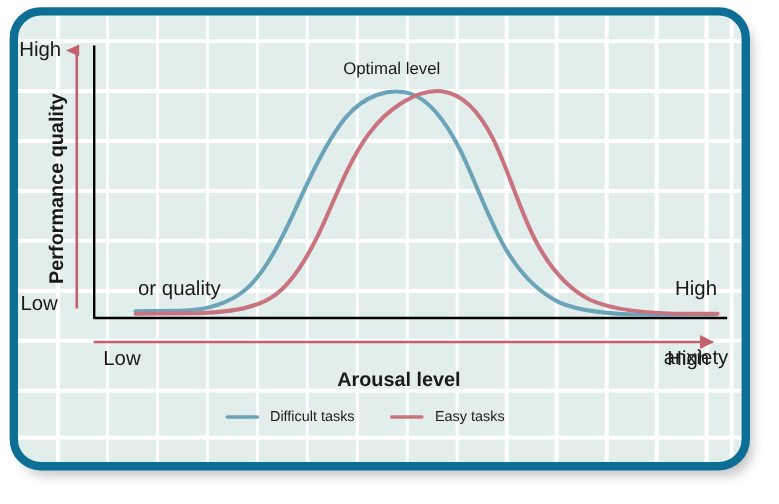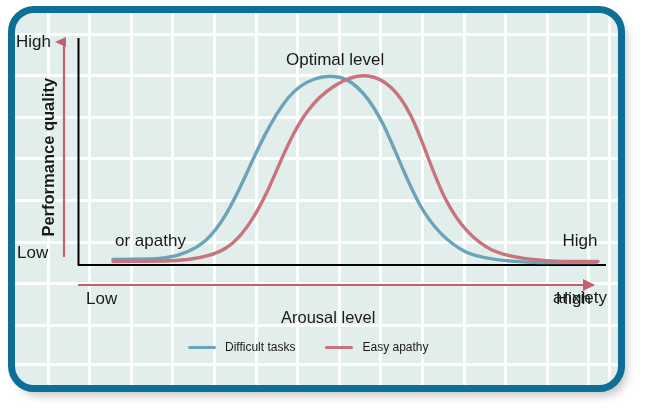--- a/index.html
+++ b/index.html
@@ -63,22 +63,22 @@
     top: 148px;
     width: 190px;
     text-align: center;
     font-size: 16.5px;
     font-weight: bold;
     transform: rotate(-90deg);
     transform-origin: 50% 50%;
   }
   .t-low-x    { left: 86px;  top: 289px; font-size: 17px; }
   .t-high-x   { left: 556px; top: 289px; font-size: 17px; }
-  .t-xlabel   { left: 281px; top: 308px; font-size: 16.5px; font-weight: normal; }
-  .t-optimal  { left: 286px; top: 50px;  font-size: 17px; }
+  .t-xlabel   { left: 281px; top: 308px; font-size: 16.5px; font-weight: bold; }
+  .t-optimal  { left: 286px; top: 50px;  font-size: 14px; }
   .t-boredom  { left: 115px; top: 193px; font-size: 17px; text-align: left; }
   .t-anxiety  { left: 543px; top: 193px; font-size: 17px; text-align: center; width: 74px; }
 
   
   #legend {
     position: absolute;
     left: 188px;
     top: 340px;
     display: flex;
     align-items: center;
@@ -145,32 +145,32 @@
   <div class="txt t-low-y">Low</div>
   <div class="txt t-ylabel">Performance quality</div>
 
   <div class="txt t-low-x">Low</div>
   <div class="txt t-high-x">High</div>
   <div class="txt t-xlabel">Arousal level</div>
 
   <div class="txt t-optimal">Optimal level</div>
 
   <div class="txt t-boredom">
-    <div>or apathy</div>
+    <div>or quality</div>
   </div>
 
   <div class="txt t-anxiety">
     <div>High</div>
     <div>anxiety</div>
   </div>
 
   <div id="legend">
     <div class="legend-item">
       <span class="legend-swatch" style="background: rgb(107, 164, 184);"></span>
       <span class="legend-label">Difficult tasks</span>
     </div>
     <div class="legend-item">
       <span class="legend-swatch" style="background: rgb(201, 115, 127);"></span>
-      <span class="legend-label">Easy apathy</span>
+      <span class="legend-label">Easy tasks</span>
     </div>
   </div>
 
 </div>
 
 </body></html>

